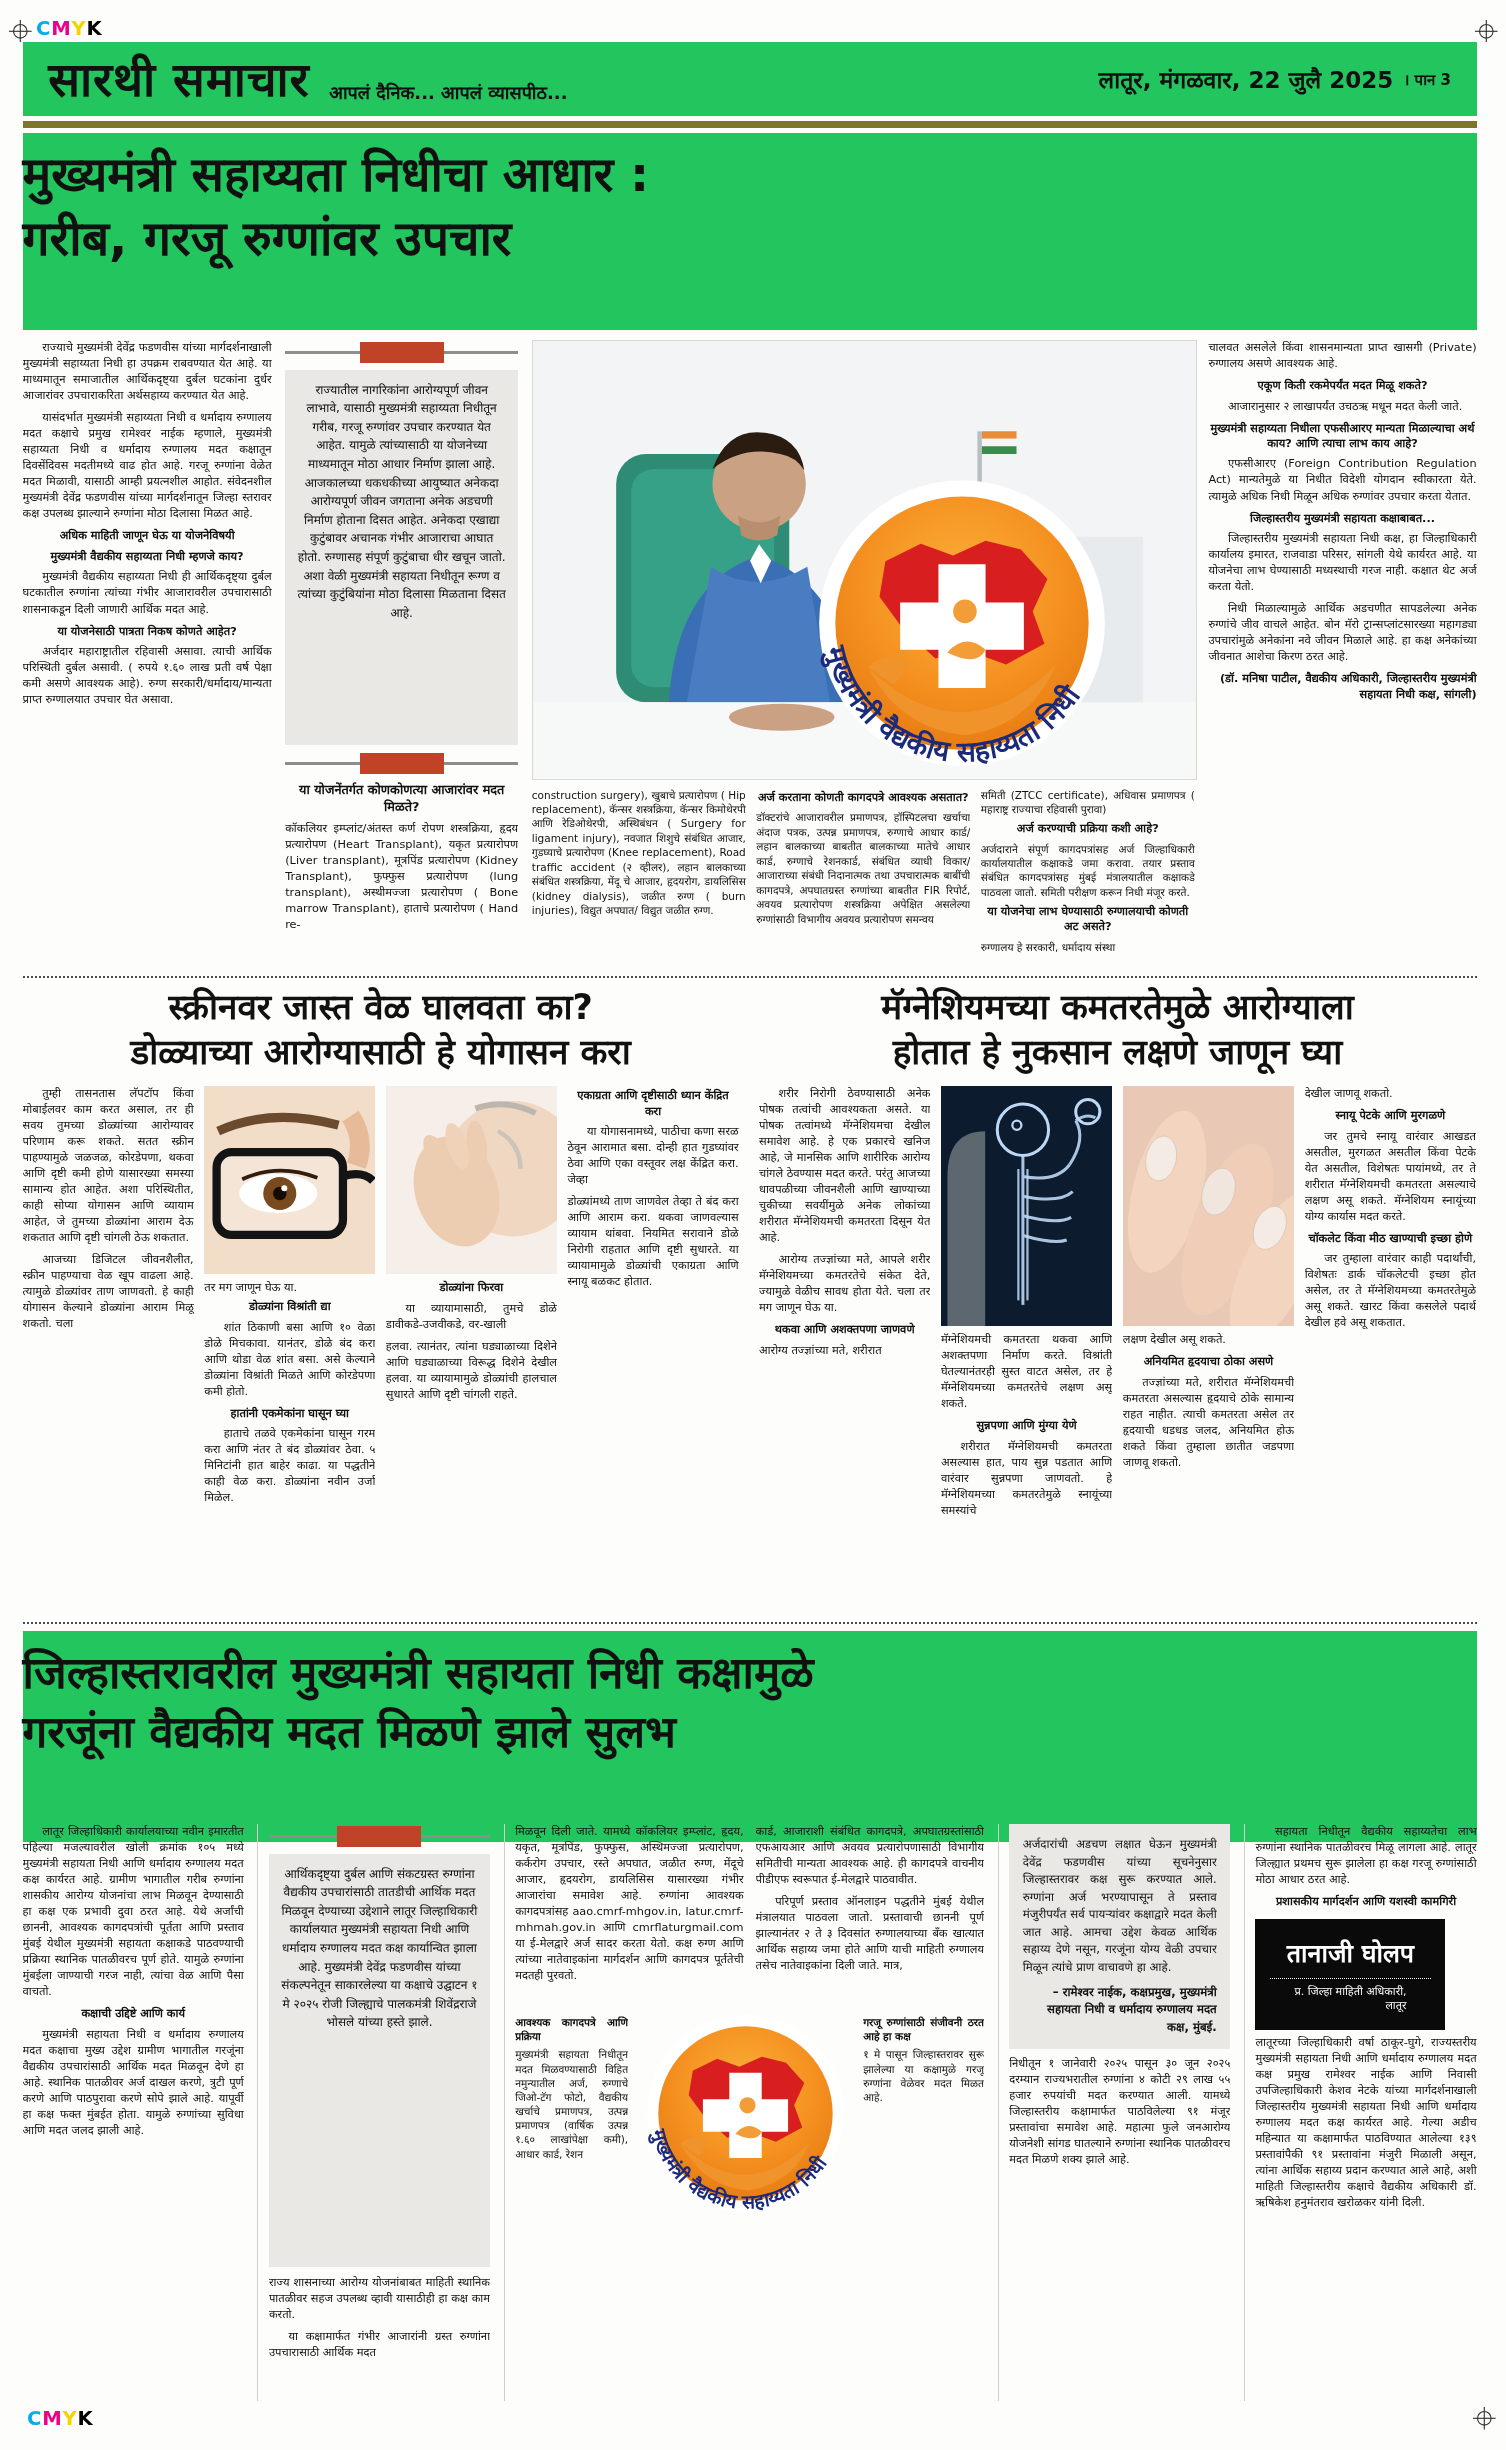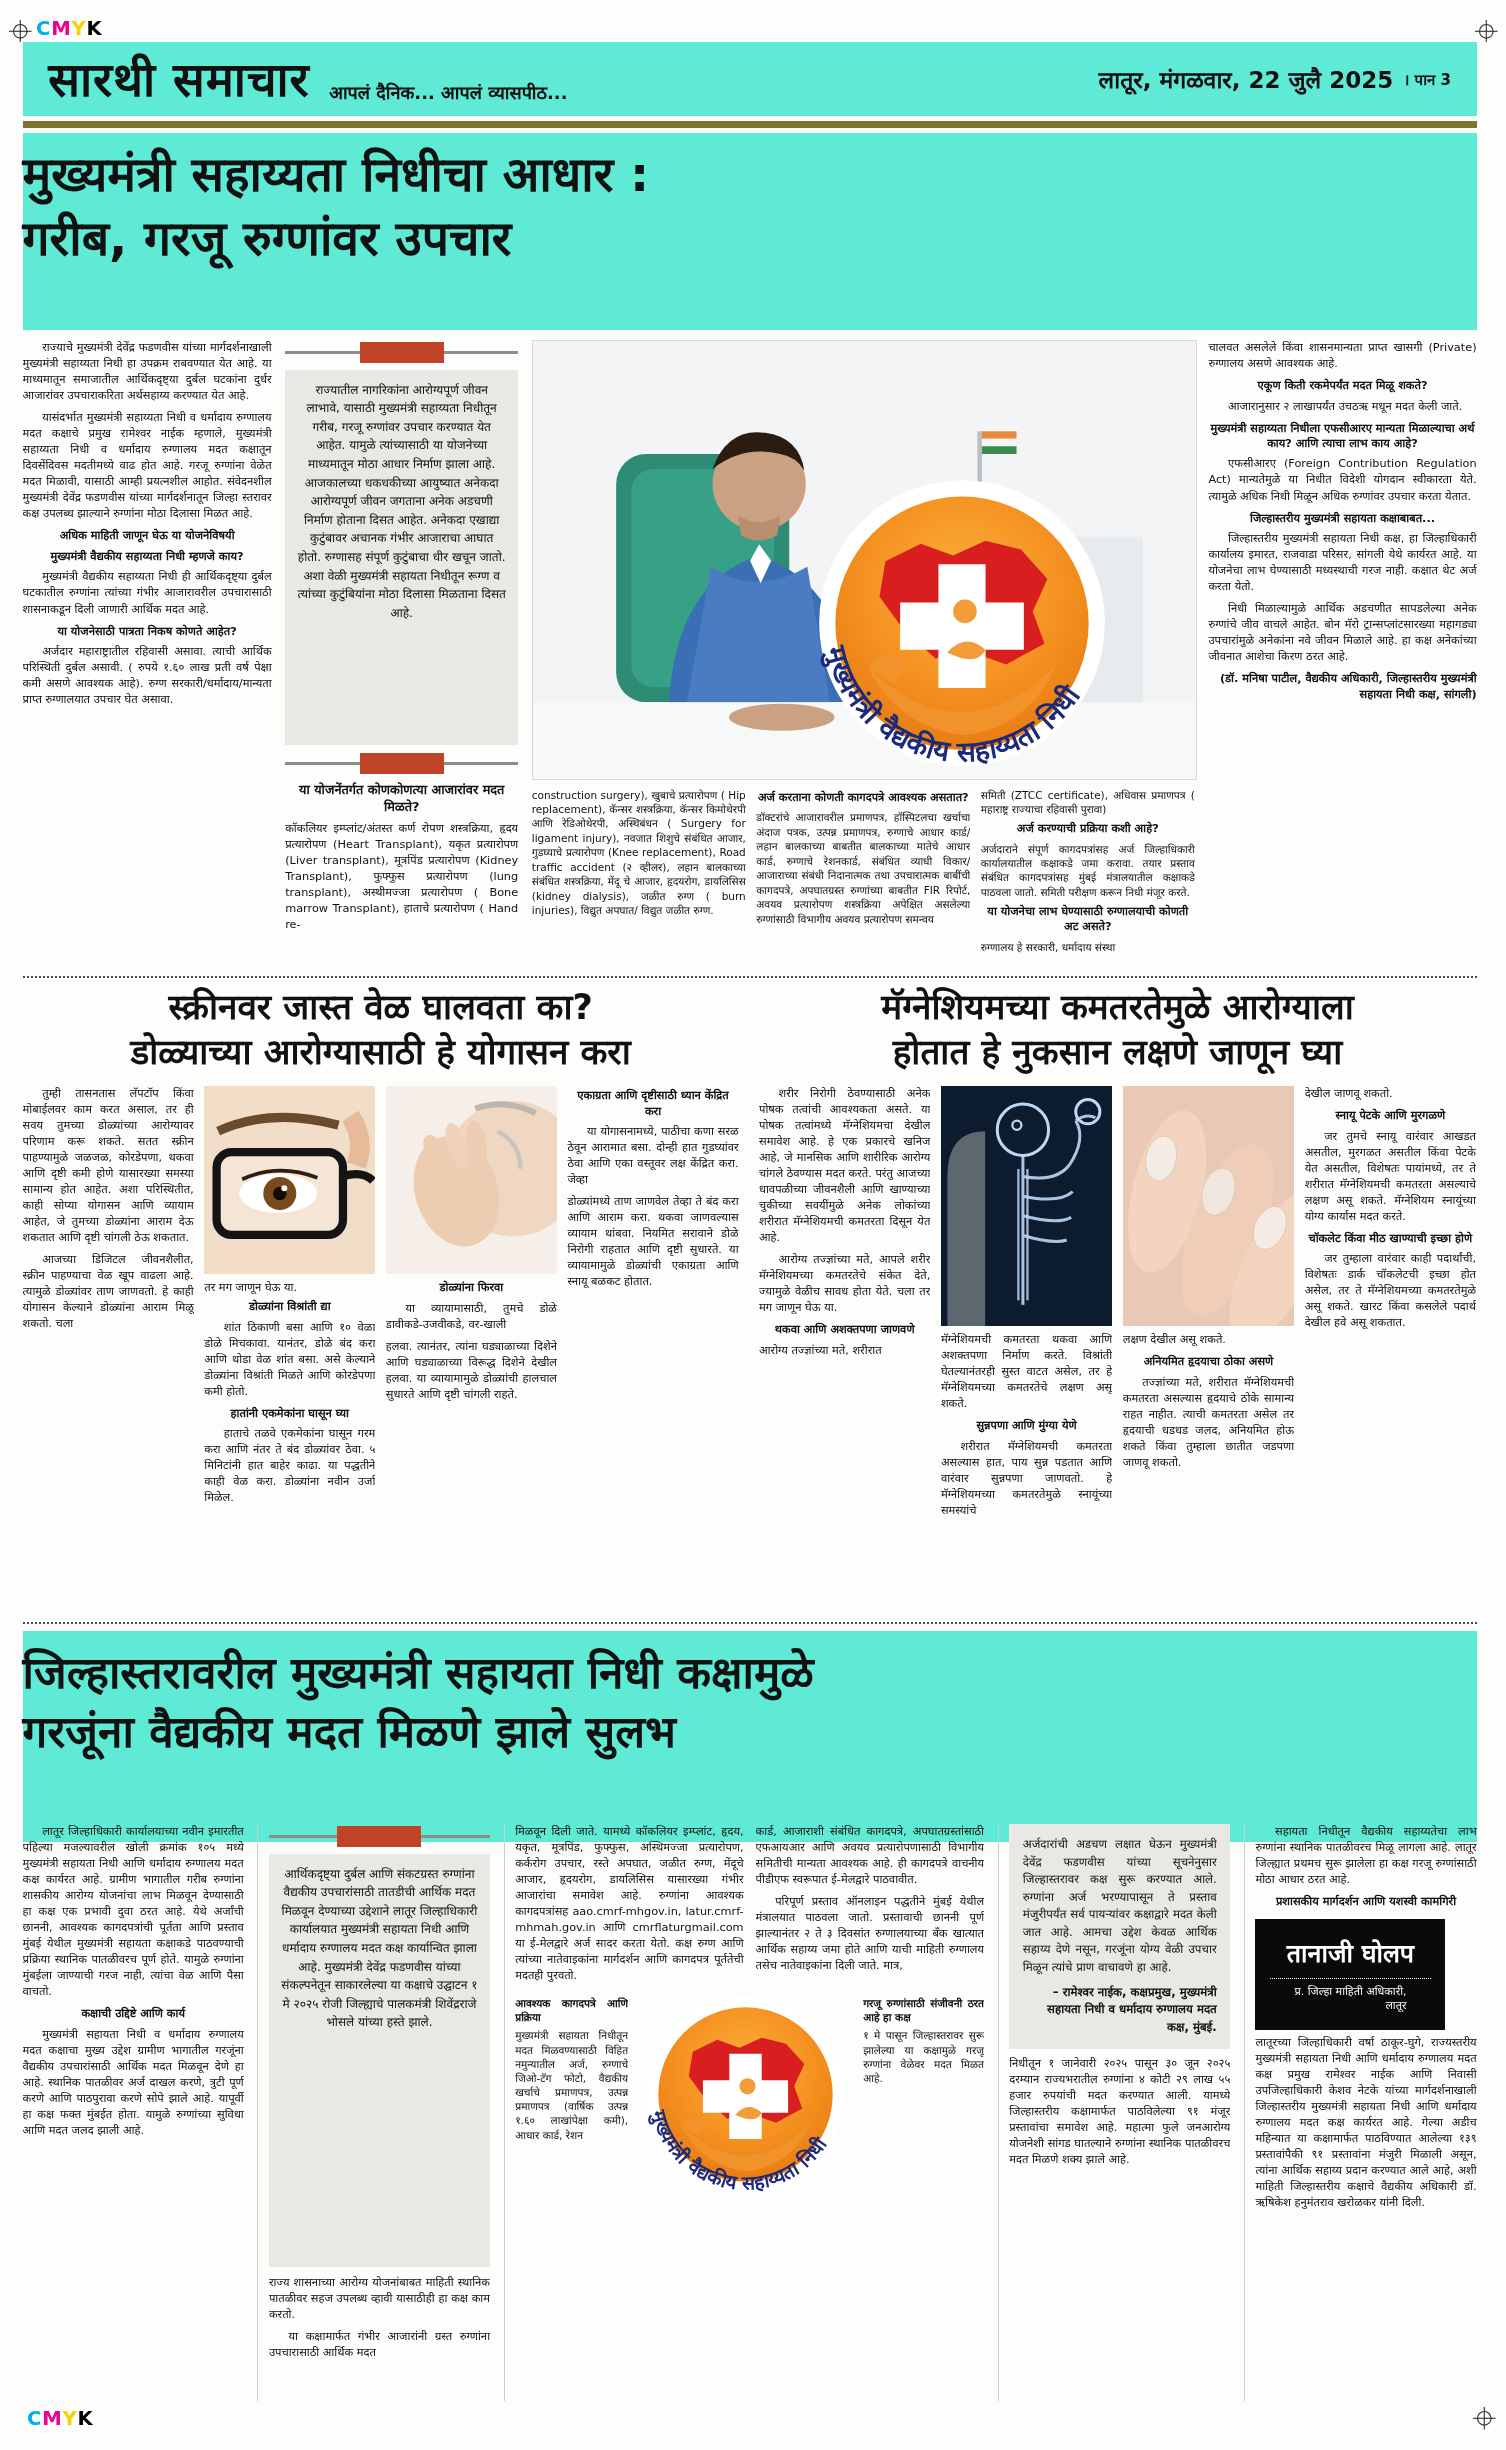--- a/index.html
+++ b/index.html
@@ -1,19 +1,19 @@
 <!DOCTYPE html>
 <html style="font-size:12px"><head>
 <meta charset="utf-8">
 <style>
   html,body{margin:0;padding:0;background:#777;}
   .page{position:relative;width:1506px;height:2450px;background:#fdfdfb;overflow:hidden;
         font-family:"DejaVu Sans","Liberation Sans",sans-serif;color:#111;}
   .band{position:absolute;}
-  .graybg{background:#5eead4;}
+  .graybg{background:#22c55e;}
   
   .cmyk{font-size:19.6px;font-weight:bold;letter-spacing:0.8px;}
   .cmyk .c{color:#00aeef}.cmyk .m{color:#ec008c}.cmyk .y{color:#f5d300}.cmyk .k{color:#000}
   .reg{width:22.6px;height:22.6px;}
   
   .masthead{left:22.6px;top:42px;width:1454px;height:74px;display:flex;align-items:center;padding:0 25.6px;box-sizing:border-box;}
   .mast-title{font-size:47px;font-weight:800;letter-spacing:0.8px;line-height:1;}
   .mast-tag{font-size:18px;font-weight:700;margin:25.6px 0 0 19.6px;}
   .mast-date{margin-left:auto;font-size:23px;font-weight:800;white-space:nowrap;}
   .mast-page{font-size:15px;font-weight:700;margin-left:10.5px;}
@@ -57,21 +57,21 @@
   .midcols .col{flex:1;}
   .imgbox{width:100%;overflow:hidden;margin-bottom:6px;position:relative;}
   
   .headbox.h3{top:1631px;height:211px;}
   .hl3a{font-size:44px;font-weight:800;line-height:1.0;padding-top:19.6px;}
   .hl3b{font-size:44px;font-weight:800;line-height:1.0;padding-top:15px;}
   .s3body{left:22.6px;top:1824px;width:1454px;height:577px;}
   .s3body .cols{height:100%;}
   .s3c{flex:1;}
   .s3c.bord{border-left:0.8px solid #cfcfc9;padding-left:10.5px;}
-  .w34{flex:2.12;display:flex;flex-direction:column;border-left:0.8px solid #cfcfc9;padding-left:10.5px;overflow:hidden;}
+  .w34{flex:2.12;display:flex;flex-direction:column;border-left:0.8px solid #cfcfc9;padding-left:10.5px;overflow:hidden;gap:19px;}
   .w34 .r1{display:flex;gap:12px;}
   .w34 .r1 .col{flex:1;}
   .w34 .r2{display:flex;gap:6px;margin-top:3px;flex:1;}
   .w34 .r2 .narrow{font-size:10.5px;line-height:1.35;text-align:justify;overflow:hidden;}
   .quotebox{background:#e9e8e4;padding:12px 13.6px;font-size:11.7px;line-height:1.5;text-align:justify;overflow:hidden;}
   .quotebox .qb{font-weight:bold;text-align:right;margin-top:7.5px;}
   .nameplate{float:left;width:190px;height:111px;background:#0a0a0a;color:#fff;margin:4.5px 10.5px 4.5px 0;
              display:flex;flex-direction:column;align-items:center;justify-content:center;text-align:center;}
   .nameplate .nm{font-size:25px;font-weight:800;}
   .nameplate .dots{width:85%;border-top:1.5px dotted #fff;margin:6px 0;}

